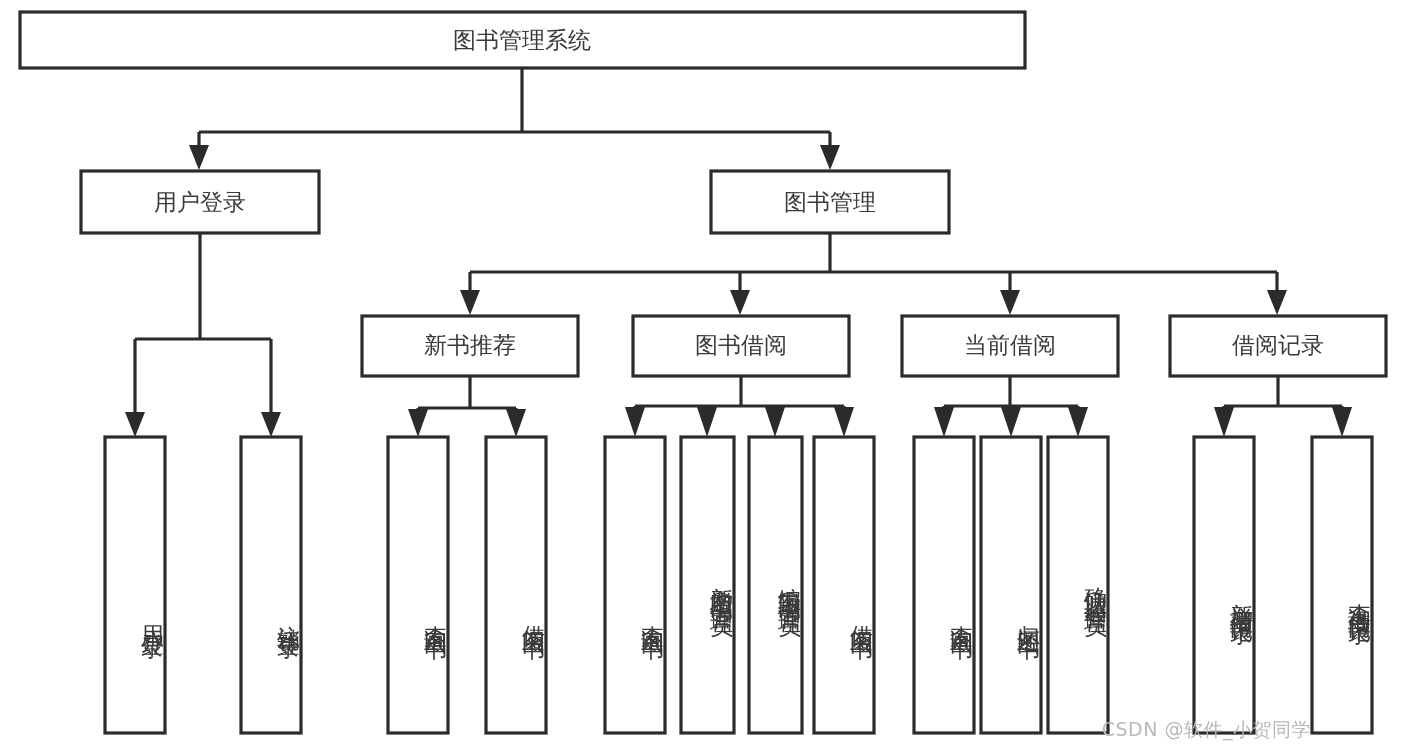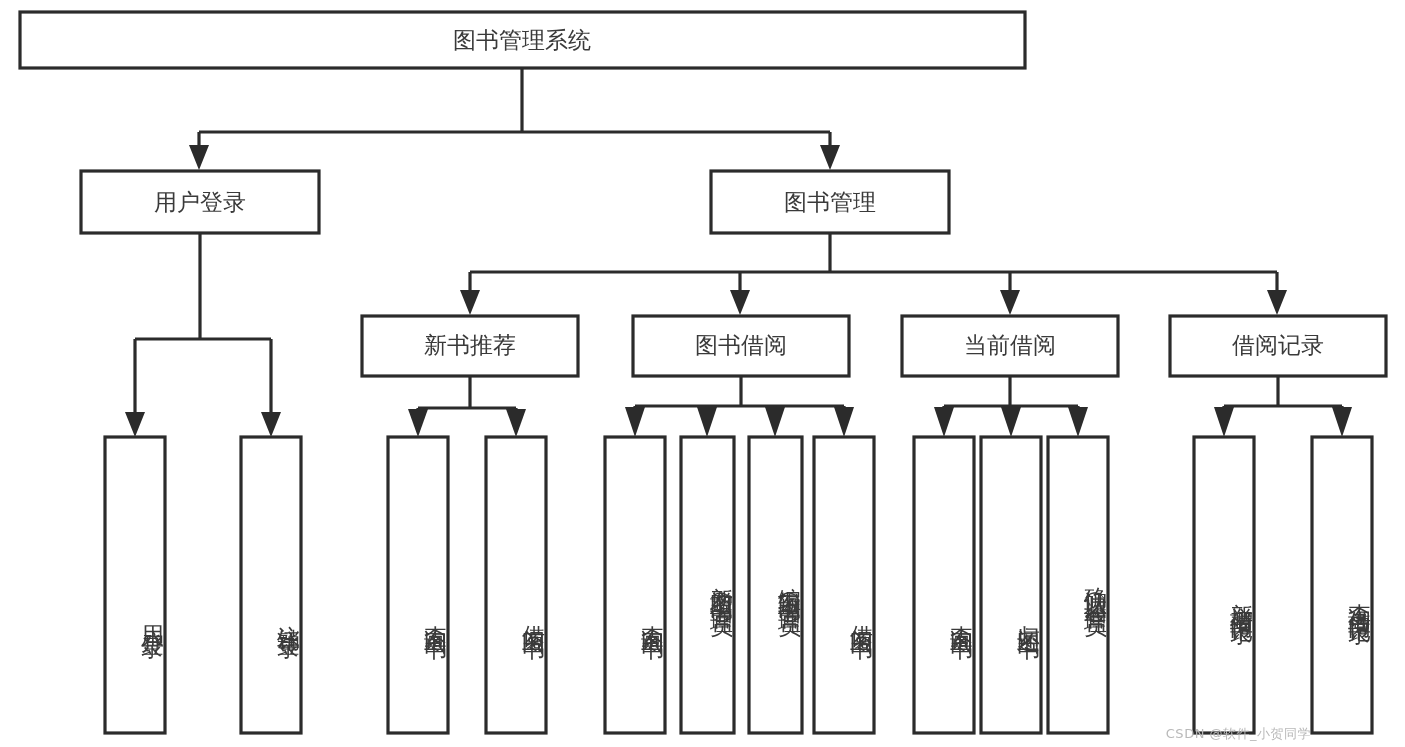--- a/index.html
+++ b/index.html
@@ -33,21 +33,21 @@
     color:#3a3a3a;
     white-space:nowrap;
     pointer-events:none;
     overflow:hidden;
   }
   .watermark{
     position:absolute;
     right:8px;
     bottom:4px;
     font-family:"DejaVu Sans","Liberation Sans",sans-serif;
-    font-size:13px;
+    font-size:19px;
     color:#b9b9b9;
     letter-spacing:0.5px;
     white-space:nowrap;
     pointer-events:none;
   }
 </style>
 </head>
 <body>
 
 <div id="diagram-root">

